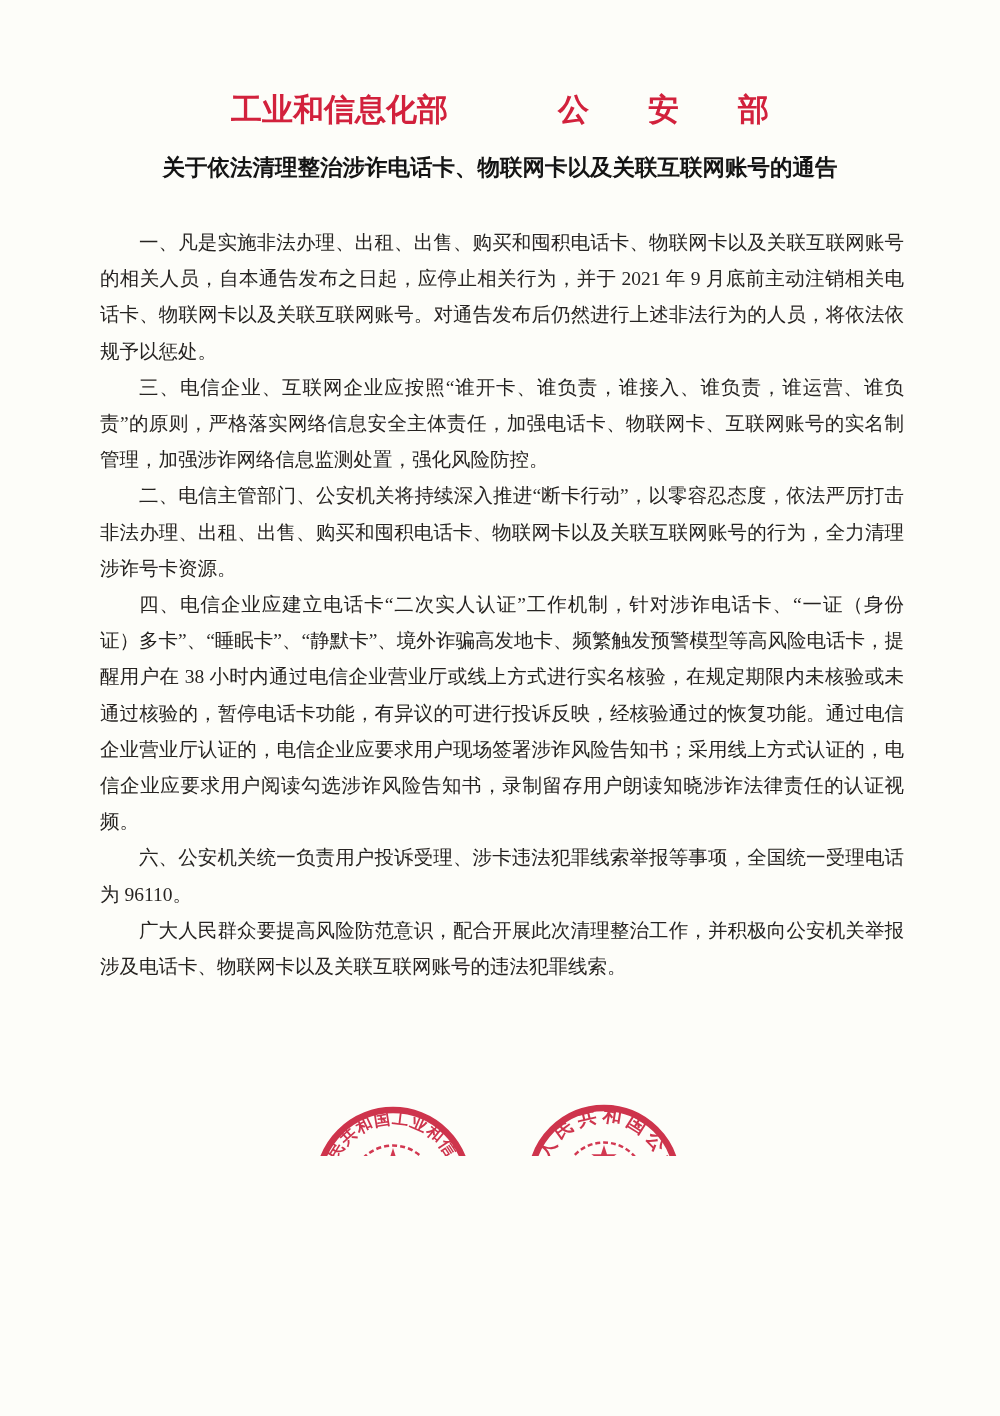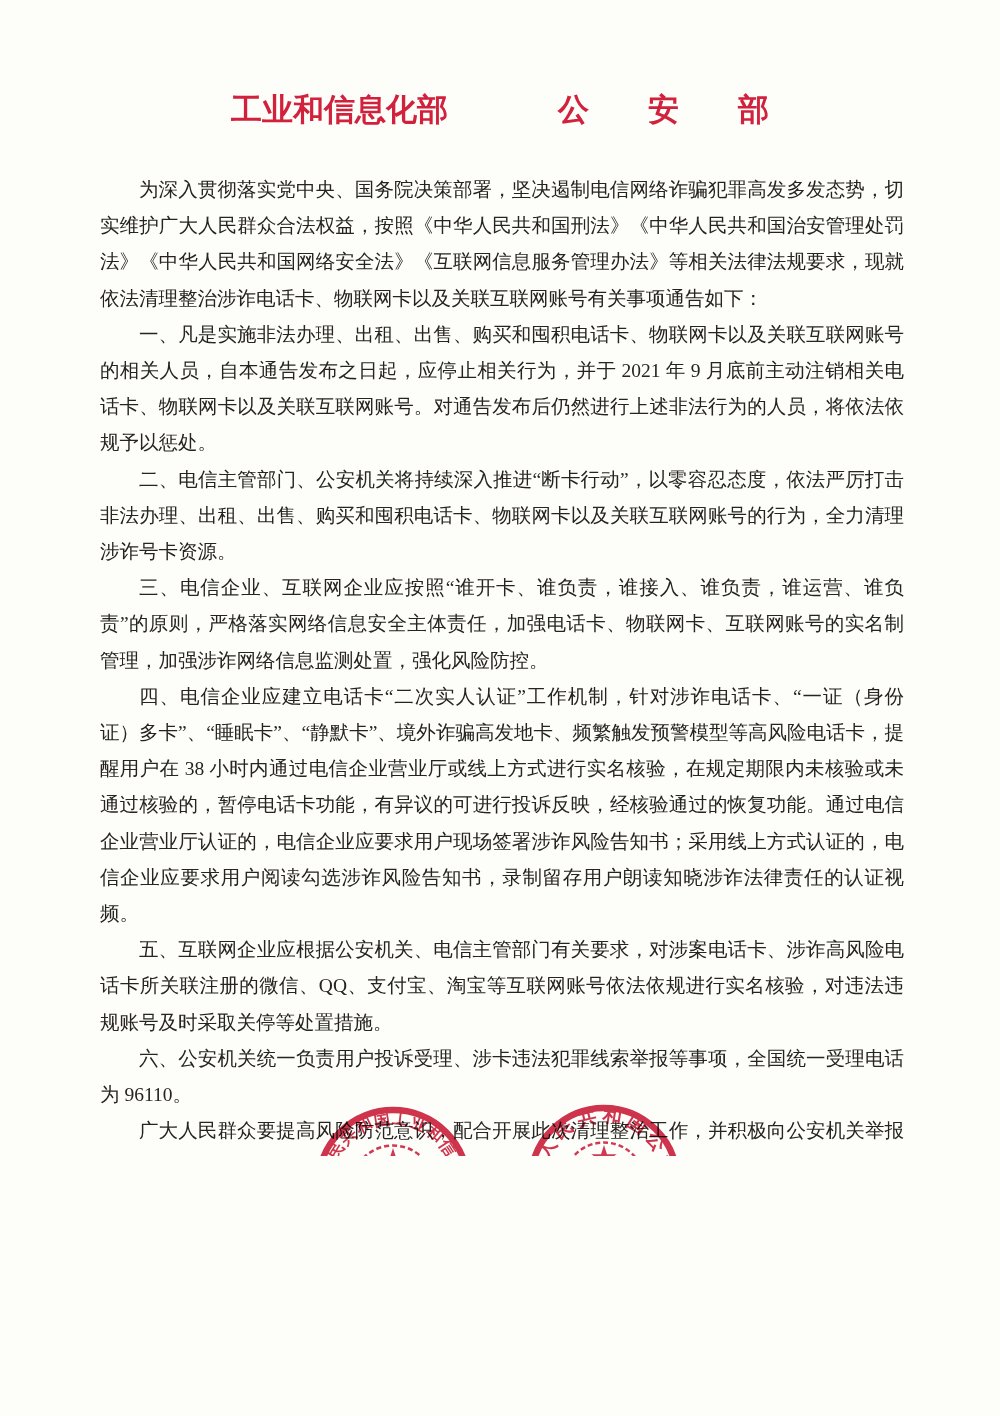--- a/index.html
+++ b/index.html
@@ -85,28 +85,27 @@
 </head>
 <body>
 
 <div class="page">
 
   <div class="doc-header">
     <span class="org-left">工业和信息化部</span>
     <span class="org-right">公安部</span>
   </div>
 
+  <h1 class="doc-title">关于依法清理整治涉诈电话卡、物联网卡以及关联互联网账号的通告</h1>
 
   <div class="doc-body">
-    <p>为深入贯彻落实党中央、国务院决策部署，坚决遏制电信网络诈骗犯罪高发多发态势，切实维护广大人民群众合法权益，按照《中华人民共和国刑法》《中华人民共和国治安管理处罚法》《中华人民共和国网络安全法》《互联网信息服务管理办法》等相关法律法规要求，现就依法清理整治涉诈电话卡、物联网卡以及关联互联网账号有关事项通告如下：</p>
     <p>一、凡是实施非法办理、出租、出售、购买和囤积电话卡、物联网卡以及关联互联网账号的相关人员，自本通告发布之日起，应停止相关行为，并于 2021 年 9 月底前主动注销相关电话卡、物联网卡以及关联互联网账号。对通告发布后仍然进行上述非法行为的人员，将依法依规予以惩处。</p>
+    <p>三、电信企业、互联网企业应按照“谁开卡、谁负责，谁接入、谁负责，谁运营、谁负责”的原则，严格落实网络信息安全主体责任，加强电话卡、物联网卡、互联网账号的实名制管理，加强涉诈网络信息监测处置，强化风险防控。</p>
     <p>二、电信主管部门、公安机关将持续深入推进“断卡行动”，以零容忍态度，依法严厉打击非法办理、出租、出售、购买和囤积电话卡、物联网卡以及关联互联网账号的行为，全力清理涉诈号卡资源。</p>
-    <p>三、电信企业、互联网企业应按照“谁开卡、谁负责，谁接入、谁负责，谁运营、谁负责”的原则，严格落实网络信息安全主体责任，加强电话卡、物联网卡、互联网账号的实名制管理，加强涉诈网络信息监测处置，强化风险防控。</p>
     <p>四、电信企业应建立电话卡“二次实人认证”工作机制，针对涉诈电话卡、“一证（身份证）多卡”、“睡眠卡”、“静默卡”、境外诈骗高发地卡、频繁触发预警模型等高风险电话卡，提醒用户在 38 小时内通过电信企业营业厅或线上方式进行实名核验，在规定期限内未核验或未通过核验的，暂停电话卡功能，有异议的可进行投诉反映，经核验通过的恢复功能。通过电信企业营业厅认证的，电信企业应要求用户现场签署涉诈风险告知书；采用线上方式认证的，电信企业应要求用户阅读勾选涉诈风险告知书，录制留存用户朗读知晓涉诈法律责任的认证视频。</p>
-    <p>五、互联网企业应根据公安机关、电信主管部门有关要求，对涉案电话卡、涉诈高风险电话卡所关联注册的微信、QQ、支付宝、淘宝等互联网账号依法依规进行实名核验，对违法违规账号及时采取关停等处置措施。</p>
     <p>六、公安机关统一负责用户投诉受理、涉卡违法犯罪线索举报等事项，全国统一受理电话为 96110。</p>
     <p>广大人民群众要提高风险防范意识，配合开展此次清理整治工作，并积极向公安机关举报涉及电话卡、物联网卡以及关联互联网账号的违法犯罪线索。</p>
   </div>
 
   <div class="signature-area">
 
     <div class="sig-text sig-org-left">工业和信息化部</div>
     <div class="sig-text sig-org-right">公安部</div>
     <div class="sig-text sig-date">2021 年 6 月 2 日</div>
 

